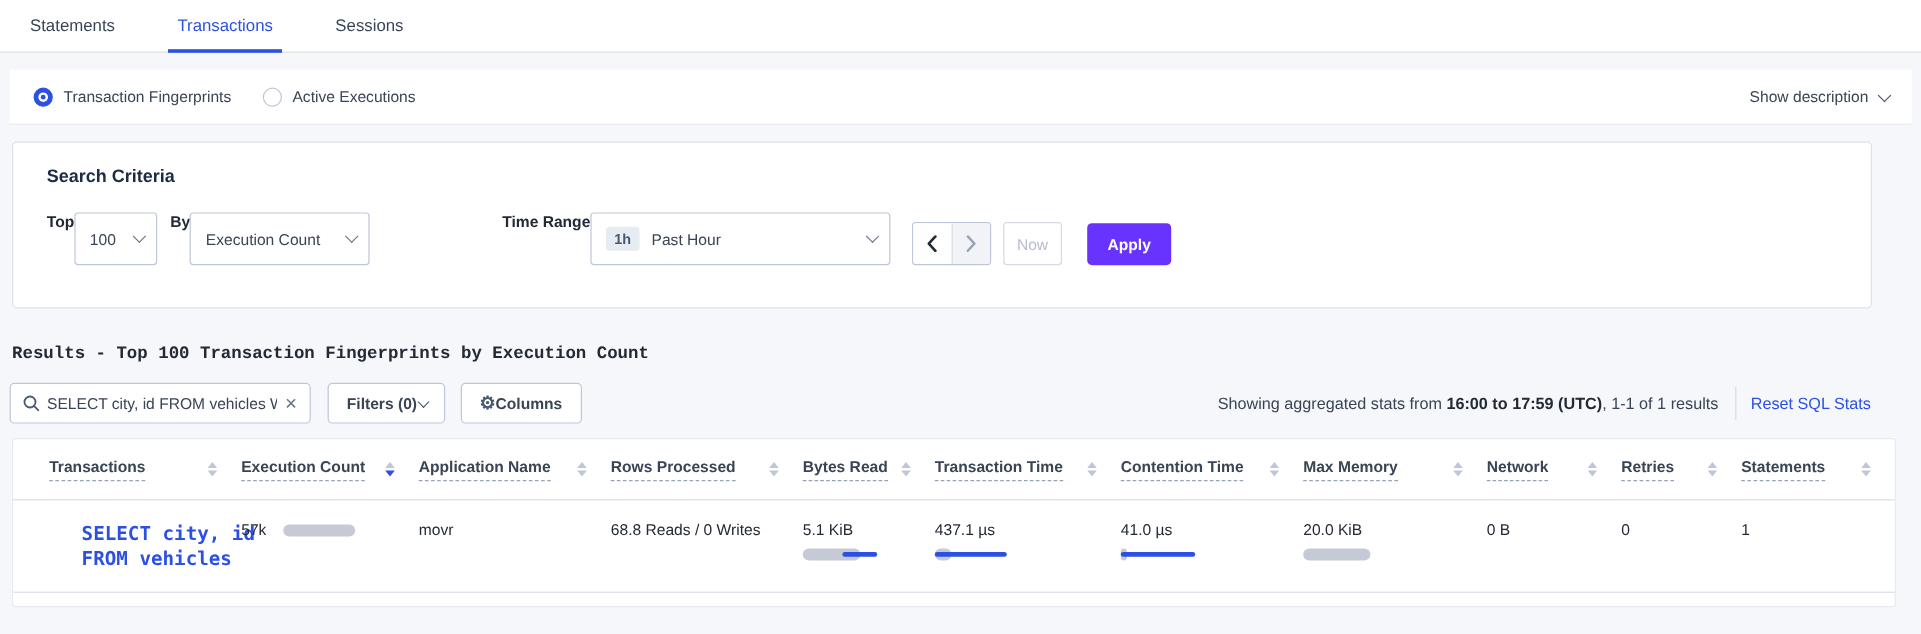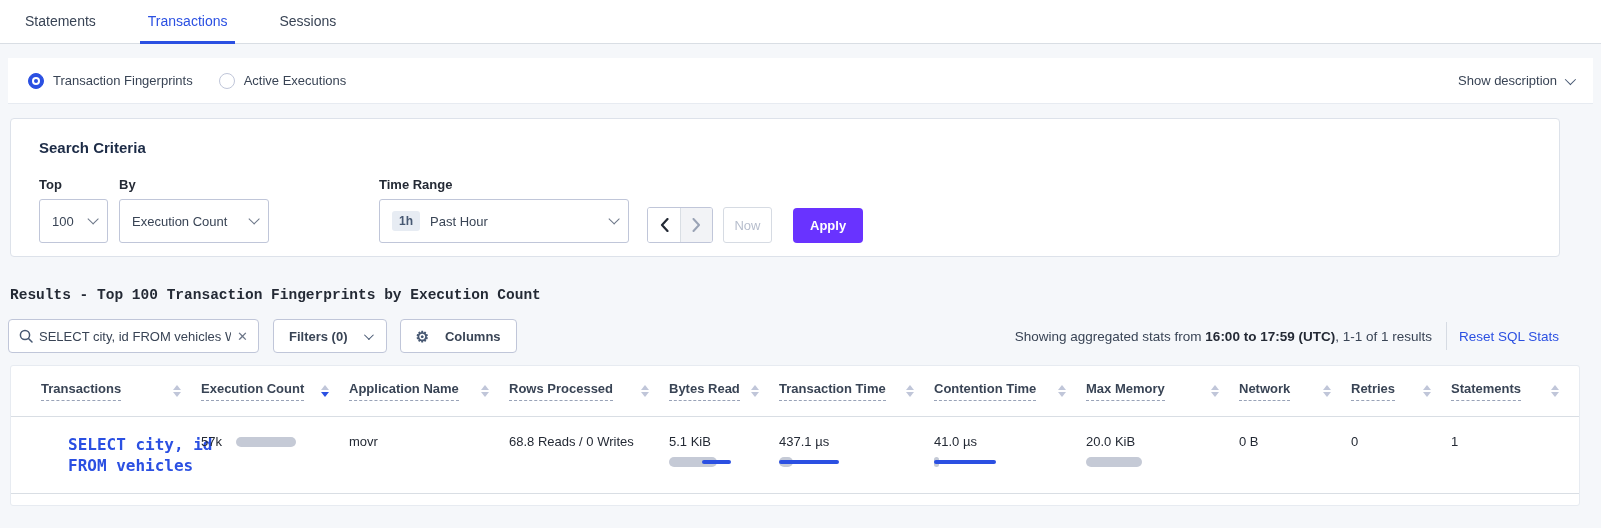--- a/index.html
+++ b/index.html
@@ -68,21 +68,21 @@
     background:#fff;
     border:1px solid #dde2ea;
     border-radius:4px;
     margin:14px 0 0 10px;
     width:1550px;
     height:139px;
     padding:20px 0 8px 28px;
   }
   .criteria-title { font-size:15px; font-weight:bold; color:#1c2b46; }
   .criteria-row { display:flex; margin-top:21px; align-items:flex-end; }
-  .field { display:flex; flex-direction:column; }
+  .field { display:flex; flex-direction:row; }
   .field-label { font-size:13px; font-weight:bold; color:#242a35; margin-bottom:7px; }
   .select {
     height:44px; border:1px solid #c0c6d9; border-radius:3px;
     display:flex; align-items:center; background:#fff;
     padding:0 12px; cursor:pointer; color:#394455; font-size:13px;
     justify-content:space-between;
   }
   .select .chev { transform:rotate(45deg) translateY(-3px); border-color:#6c7688; }
   .w-top { width:69px; margin-right:11px; }
   .w-by { width:150px; margin-right:110px; }
@@ -125,21 +125,21 @@
     width:251px; height:34px; border:1px solid #c0c6d9; border-radius:4px;
     background:#fff; display:flex; align-items:center; padding:0 10px;
   }
   .search-box input {
     border:none; outline:none; flex:1; font-size:13px; color:#394455;
     font-family:"Liberation Sans", sans-serif; margin:0 6px; min-width:0;
   }
   .clear-x { color:#6c7688; font-size:13px; cursor:pointer; }
   .ctrl-btn {
     height:34px; border:1px solid #c0c6d9; border-radius:4px; background:#fff;
-    display:flex; align-items:center; gap:16px; padding:0 15px;
+    display:flex; align-items:center; gap:0; padding:0 15px;
     font-size:13px; font-weight:bold; color:#394455; cursor:pointer;
   }
   .ctrl-btn .chev { width:7px; height:7px; transform:rotate(45deg) translateY(-2px); }
   .gear { font-size:15px; color:#475872; line-height:1; }
   .spacer { flex:1; }
   .showing { font-size:13.5px; color:#394455; white-space:nowrap; }
   .showing b { color:#242a35; }
   .vdiv { width:1px; height:28px; background:#d6dbe3; margin:0 12px 0 14px; }
   .reset-link { color:#2b50e2; font-size:13.5px; cursor:pointer; white-space:nowrap; }
 

